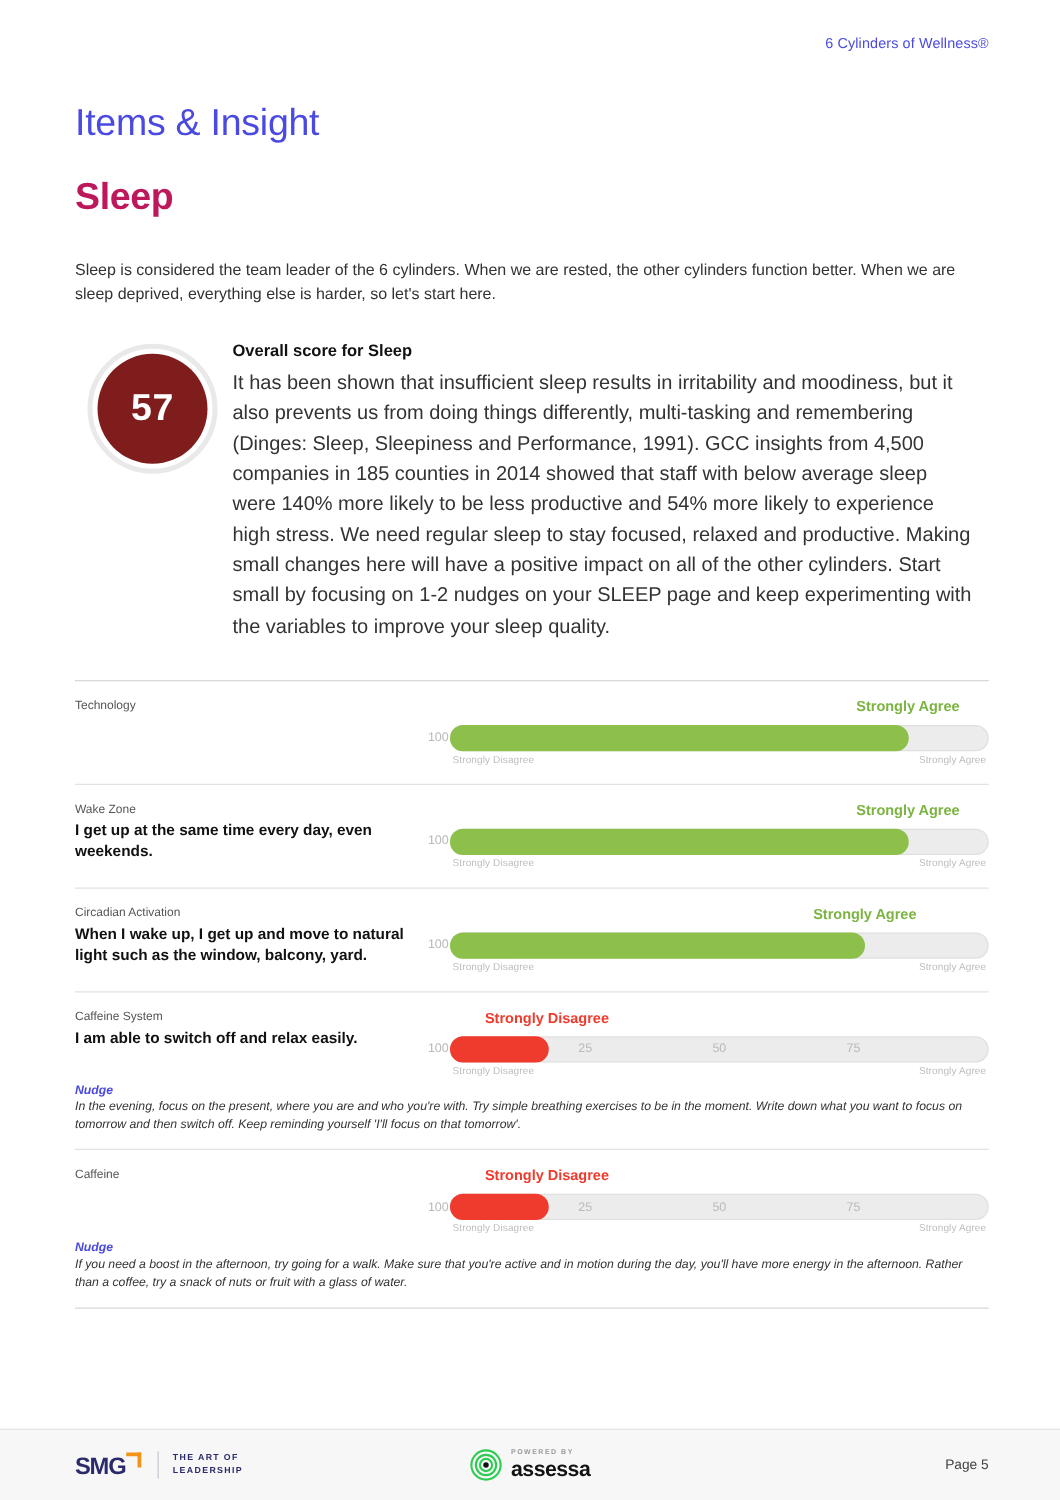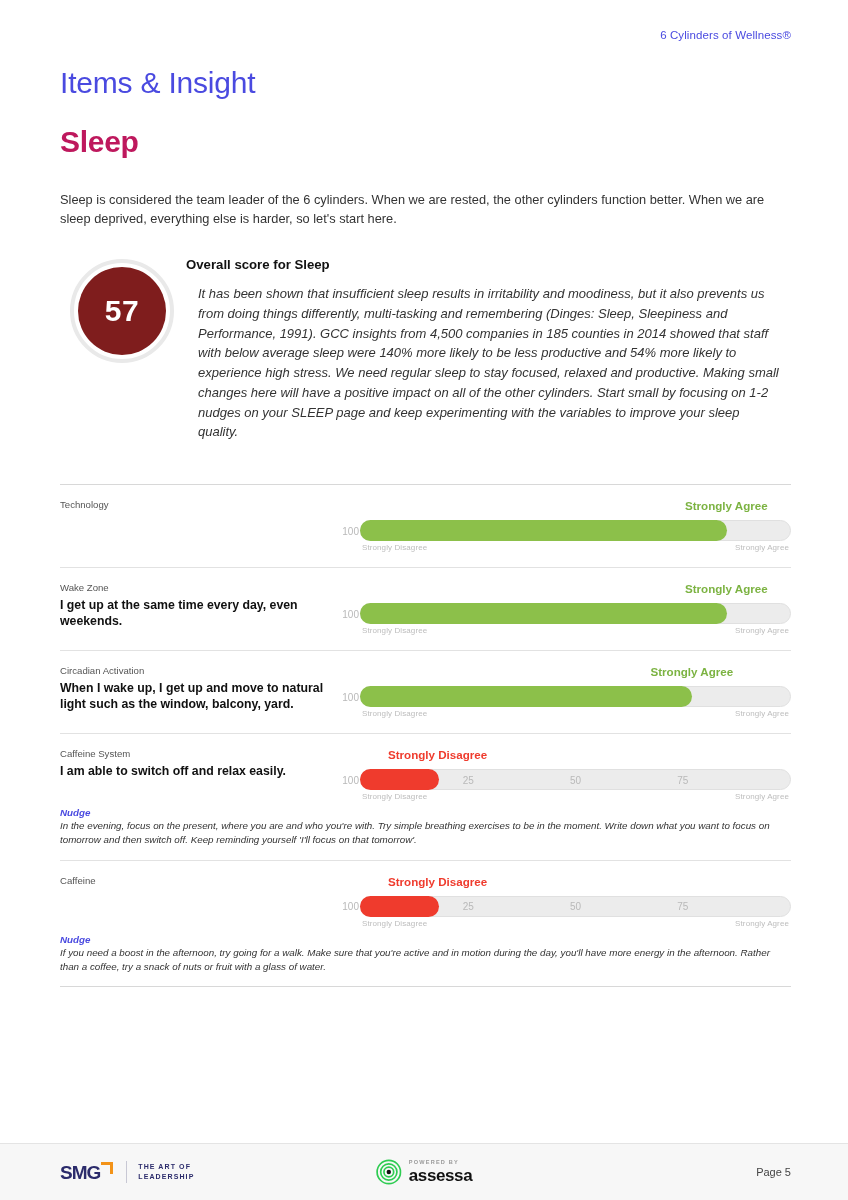--- a/index.html
+++ b/index.html
@@ -29,21 +29,21 @@
     right: 57px;
     font-size: 11.5px;
     color: #4a4ae0;
     letter-spacing: .1px;
   }
 
   .content {
     position: absolute;
     left: 60px;
     right: 57px;
-    top: 66px;
+    top: 82px;
   }
 
   .page-title {
     font-size: 30px;
     font-weight: 400;
     color: #4a4ae0;
     margin: 0;
     line-height: 1.15;
     letter-spacing: -0.2px;
   }
@@ -108,26 +108,25 @@
     flex: 1 1 auto;
     padding-left: 2px;
   }
   .overall-heading {
     font-size: 13.2px;
     font-weight: bold;
     color: #111111;
     margin: 0 0 7px 0;
   }
   .overall-body {
-    font-size: 13px;
+    font-size: 16px;
     line-height: 1.52;
     color: #333333;
     max-width: 592px;
-    margin: 12px;
-    font-style: italic;
+    margin: 0;
   }
 
   
   .divider {
     border: none;
     border-top: 1px solid #d8d8d8;
     margin: 30px 0 0 0;
     height: 0;
   }
 

